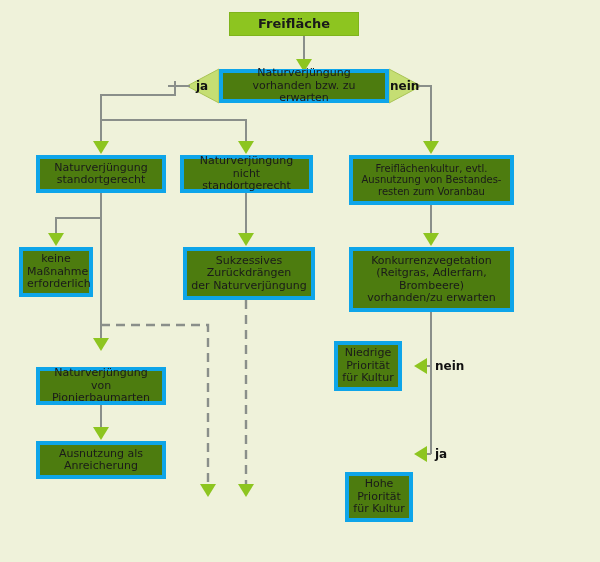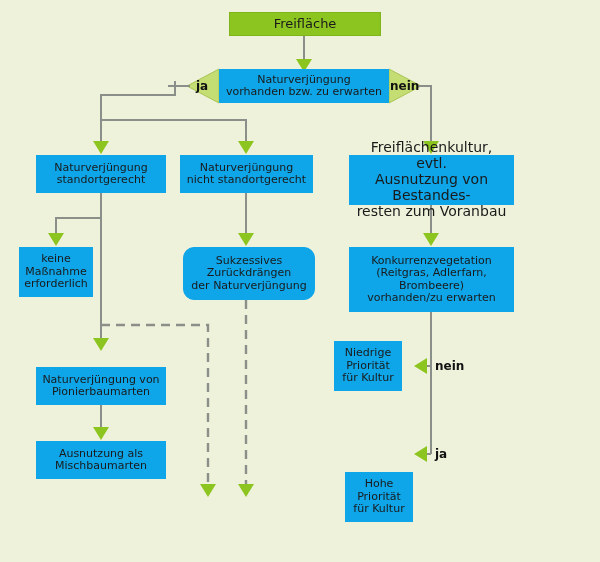--- a/index.html
+++ b/index.html
@@ -22,22 +22,22 @@
     position: absolute;
     left: 0;
     top: 0;
     width: 600px;
     height: 562px;
     pointer-events: none;
   }
   .node {
     position: absolute;
     box-sizing: border-box;
-    background: #0ea5e9;
-    border: 1px solid #0ea5e9;
+    background: #4d7c0f;
+    border: 4px solid #0ea5e9;
     display: flex;
     align-items: center;
     justify-content: center;
     text-align: center;
     color: #1a1a1a;
     line-height: 1.13;
     padding: 2px 4px;
     z-index: 2;
   }
   .node.root {
@@ -142,52 +142,52 @@
       <line x1="431" y1="366" x2="427" y2="366" stroke="#8a8f8a" stroke-width="2"></line>
       <path d="M427,358 L427,374 L414,366 z" fill="#8dc520"></path>
     </g>
 
     <g>
       <line x1="431" y1="454" x2="427" y2="454" stroke="#8a8f8a" stroke-width="2"></line>
       <path d="M427,446 L427,462 L414,454 z" fill="#8dc520"></path>
     </g>
   </svg>
 
-  <div class="node root" style="left:229px; top:12px; width:152px; height:24px; font-size:13px;">
+  <div class="node root" style="left:229px; top:12px; width:130px; height:24px; font-size:13px;font-weight:bold;">
     <span class="txt">Freifläche</span>
   </div>
 
   <div class="node" style="left:219px; top:69px; width:170px; height:34px; font-size:11px;">
     <span class="txt">Naturverjüngung
 vorhanden bzw. zu erwarten</span>
   </div>
 
   <div class="node" style="left:36px; top:155px; width:130px; height:38px; font-size:11px;">
     <span class="txt">Naturverjüngung
 standortgerecht</span>
   </div>
 
   <div class="node" style="left:180px; top:155px; width:133px; height:38px; font-size:11px;">
     <span class="txt">Naturverjüngung
 nicht standortgerecht</span>
   </div>
 
-  <div class="node" style="left:349px; top:155px; width:165px; height:50px; font-size:14px;">
+  <div class="node" style="left:349px; top:155px; width:165px; height:50px; font-size:10px;">
     <span class="txt">Freiflächenkultur, evtl.
 Ausnutzung von Bestandes-
 resten zum Voranbau</span>
   </div>
 
   <div class="node" style="left:19px; top:247px; width:74px; height:50px; font-size:11px;">
     <span class="txt">keine
 Maßnahme
 erforderlich</span>
   </div>
 
-  <div class="node" style="left:183px; top:247px; width:132px; height:53px; font-size:11px;border-radius:11px;">
+  <div class="node" style="left:183px; top:247px; width:132px; height:53px; font-size:11px;">
     <span class="txt">Sukzessives
 Zurückdrängen
 der Naturverjüngung</span>
   </div>
 
   <div class="node" style="left:349px; top:247px; width:165px; height:65px; font-size:11px;">
     <span class="txt">Konkurrenzvegetation
 (Reitgras, Adlerfarn,
 Brombeere)
 vorhanden/zu erwarten</span>
@@ -205,21 +205,21 @@
 für Kultur</span>
   </div>
 
   <div class="node" style="left:36px; top:352px; width:130px; height:38px; font-size:11px;margin-top:15px;">
     <span class="txt">Naturverjüngung von
 Pionierbaumarten</span>
   </div>
 
   <div class="node" style="left:36px; top:441px; width:130px; height:38px; font-size:11px;">
     <span class="txt">Ausnutzung als
-Mischbaumarten</span>
+Anreicherung</span>
   </div>
 
 
   <div class="decision-label" style="left:196px; top:80px; font-size:12px;">ja</div>
 
   <div class="decision-label" style="left:390px; top:80px; font-size:12px;">nein</div>
 
   <div class="edge-label" style="left:435px; top:360px; font-size:12px;">nein</div>
 
   <div class="edge-label" style="left:435px; top:448px; font-size:12px;">ja</div>

